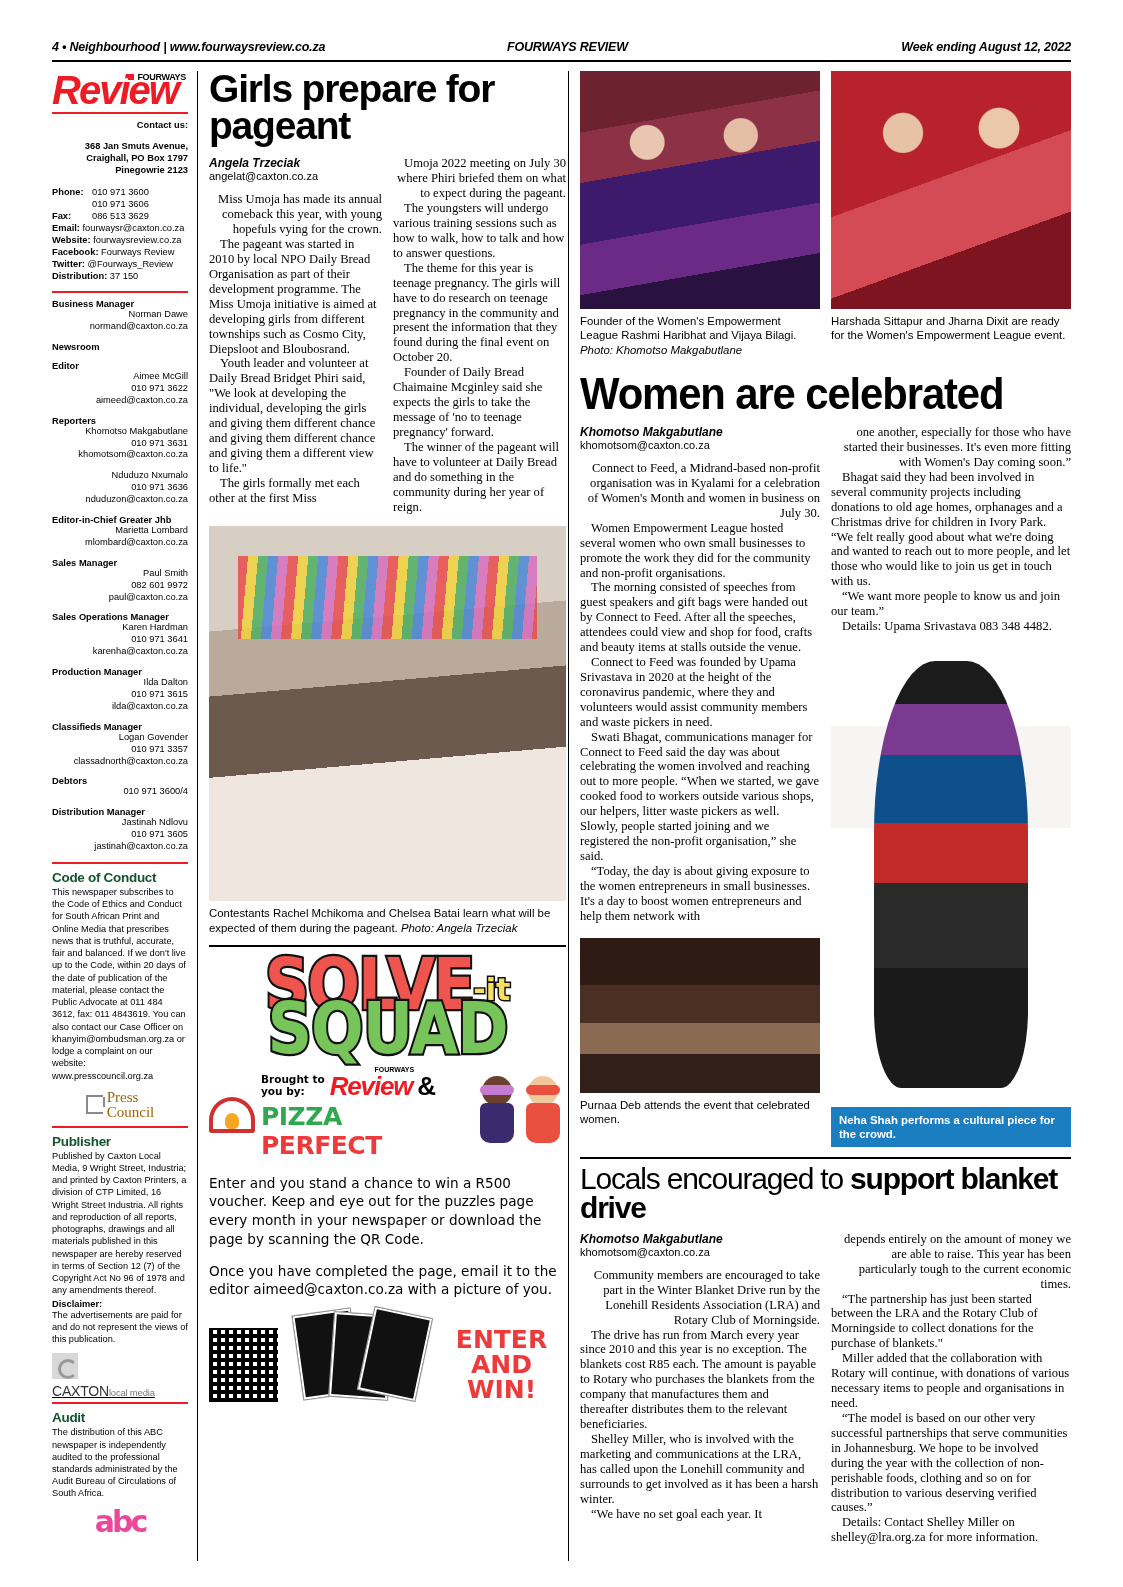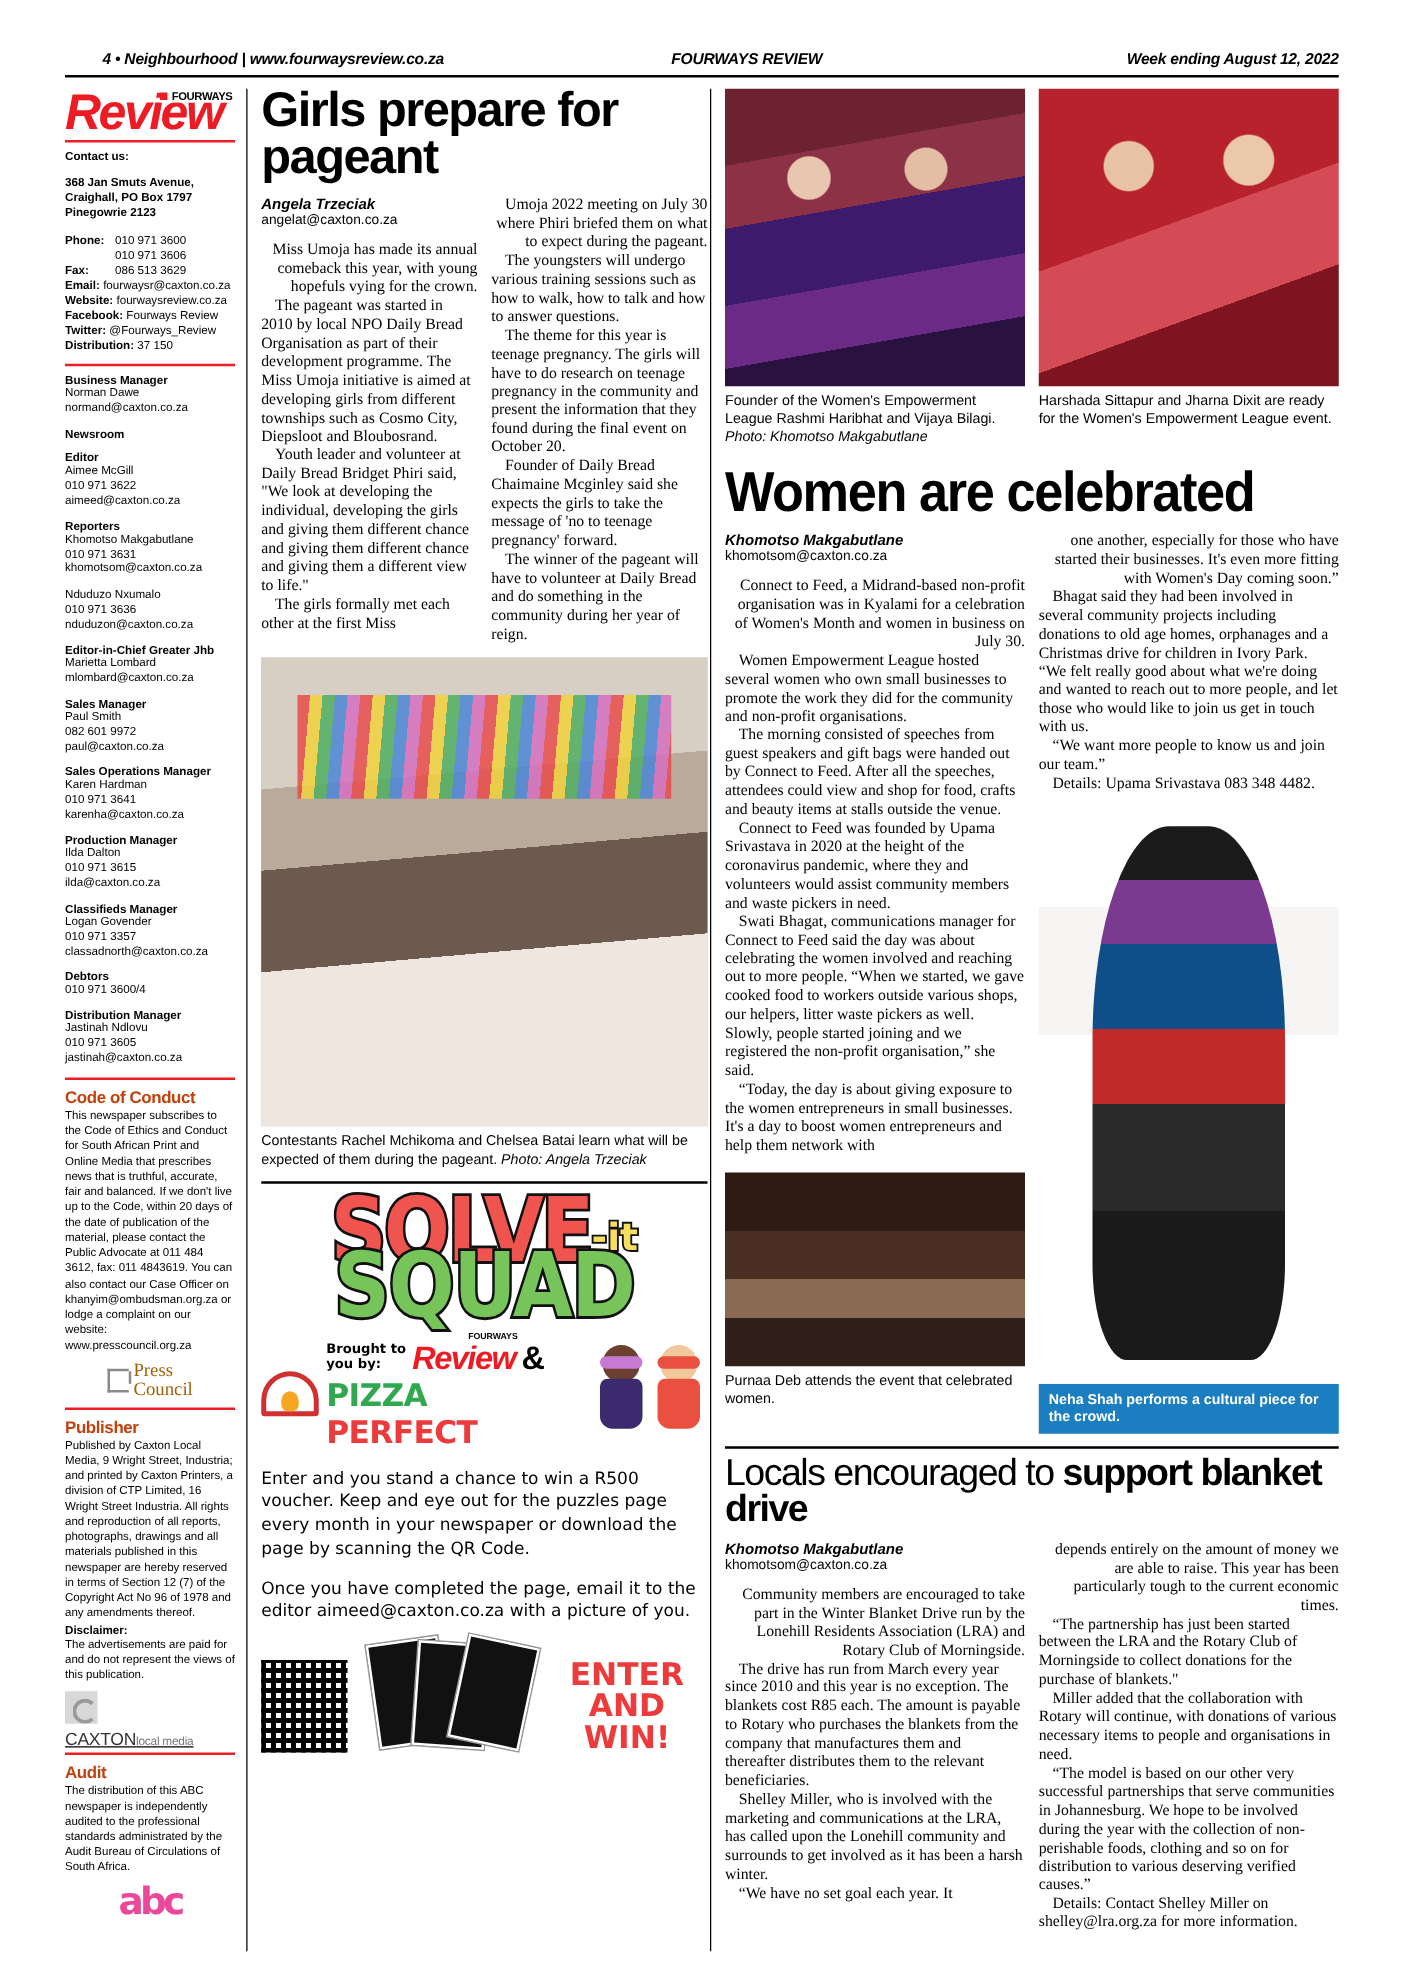--- a/index.html
+++ b/index.html
@@ -8,45 +8,45 @@
     background:#ffffff;
     font-family:"Liberation Sans", sans-serif;
     color:#000;
     overflow:hidden;
     position:relative;
   }
   .page { position:relative; width:1123px; height:1587px; padding:40px 52px 0 52px; }
 
   
   .topbar { display:flex; align-items:baseline; font-size:12.5px; font-weight:bold; font-style:italic;
-            letter-spacing:-0.2px; padding-bottom:6px;margin-left:30px; }
+            letter-spacing:-0.2px; padding-bottom:6px; }
   .topbar .left { flex:0 0 420px; }
   .topbar .mid  { flex:1; text-align:left; padding-left:35px; }
   .topbar .right{ flex:0 0 230px; text-align:right; }
   .rule-black { border-bottom:2.5px solid #000; margin-bottom:9px; }
 
   
   .cols { display:flex; gap:0; height:1490px; }
   .sidebar { width:146px; flex:0 0 146px; padding-right:9px; border-right:1px solid #000; }
   .mainarea { flex:1; padding-left:11px; display:flex; gap:0; }
   .colA { width:360px; flex:0 0 360px; padding-right:2px; border-right:1px solid #000;}
   .colB { flex:1; padding-left:11px; }
 
   
   .logo-wrap { position:relative; margin-bottom:3px; }
   .logo-review { font-family:"Liberation Sans", sans-serif; font-weight:bold; font-style:italic;
                  font-size:40px; color:#ED1C24; letter-spacing:-2px; line-height:0.95; }
   .logo-four { position:absolute; right:2px; top:1px; font-size:9px; font-weight:bold; letter-spacing:-0.3px;
                color:#000; background:#fff; padding-left:9px; }
   .logo-four::before { content:""; position:absolute; left:0; top:2px; width:6px; height:6px; background:#ED1C24; }
   .red-rule { border-bottom:2.5px solid #ED1C24; margin:3px 0 6px; }
-  .sb-text { font-size:9.3px; line-height:1.28; }
+  .sb-text { font-size:9.3px; line-height:1.28;text-align:right; }
   .sb-block { margin-bottom:9px; }
   .sb-head { font-weight:bold; font-size:9.3px; }
-  .sb-red-head { color:#c2410c; font-weight:bold; font-size:13.5px; letter-spacing:-0.3px; margin-bottom:1px;}
+  .sb-red-head { color:#14532d; font-weight:bold; font-size:13.5px; letter-spacing:-0.3px; margin-bottom:1px;}
   .sb-para { font-size:9.2px; line-height:1.33; }
   .phone-grid { font-size:9.3px; line-height:1.3; }
   .phone-grid div { display:flex; }
   .phone-grid .lbl { font-weight:bold; min-width:40px; }
   .presscouncil { display:flex; align-items:center; gap:4px; justify-content:center; margin:8px 0 6px; color:#555; }
   .pc-sq { width:17px; height:19px; border:2.5px solid #8a8a8a; border-right:none; position:relative;}
   .pc-sq::after{content:"";position:absolute;right:-2.5px;top:0;width:2.5px;height:10px;background:#8a8a8a;}
   .pc-txt { font-family:"Liberation Serif", serif; font-size:15px; line-height:1.0; color:#a16207; }
   .caxton-logo { margin:8px 0 3px;text-decoration:underline; }
   .cx-mark { width:26px; height:26px; background:#d8d8d8; position:relative; }

